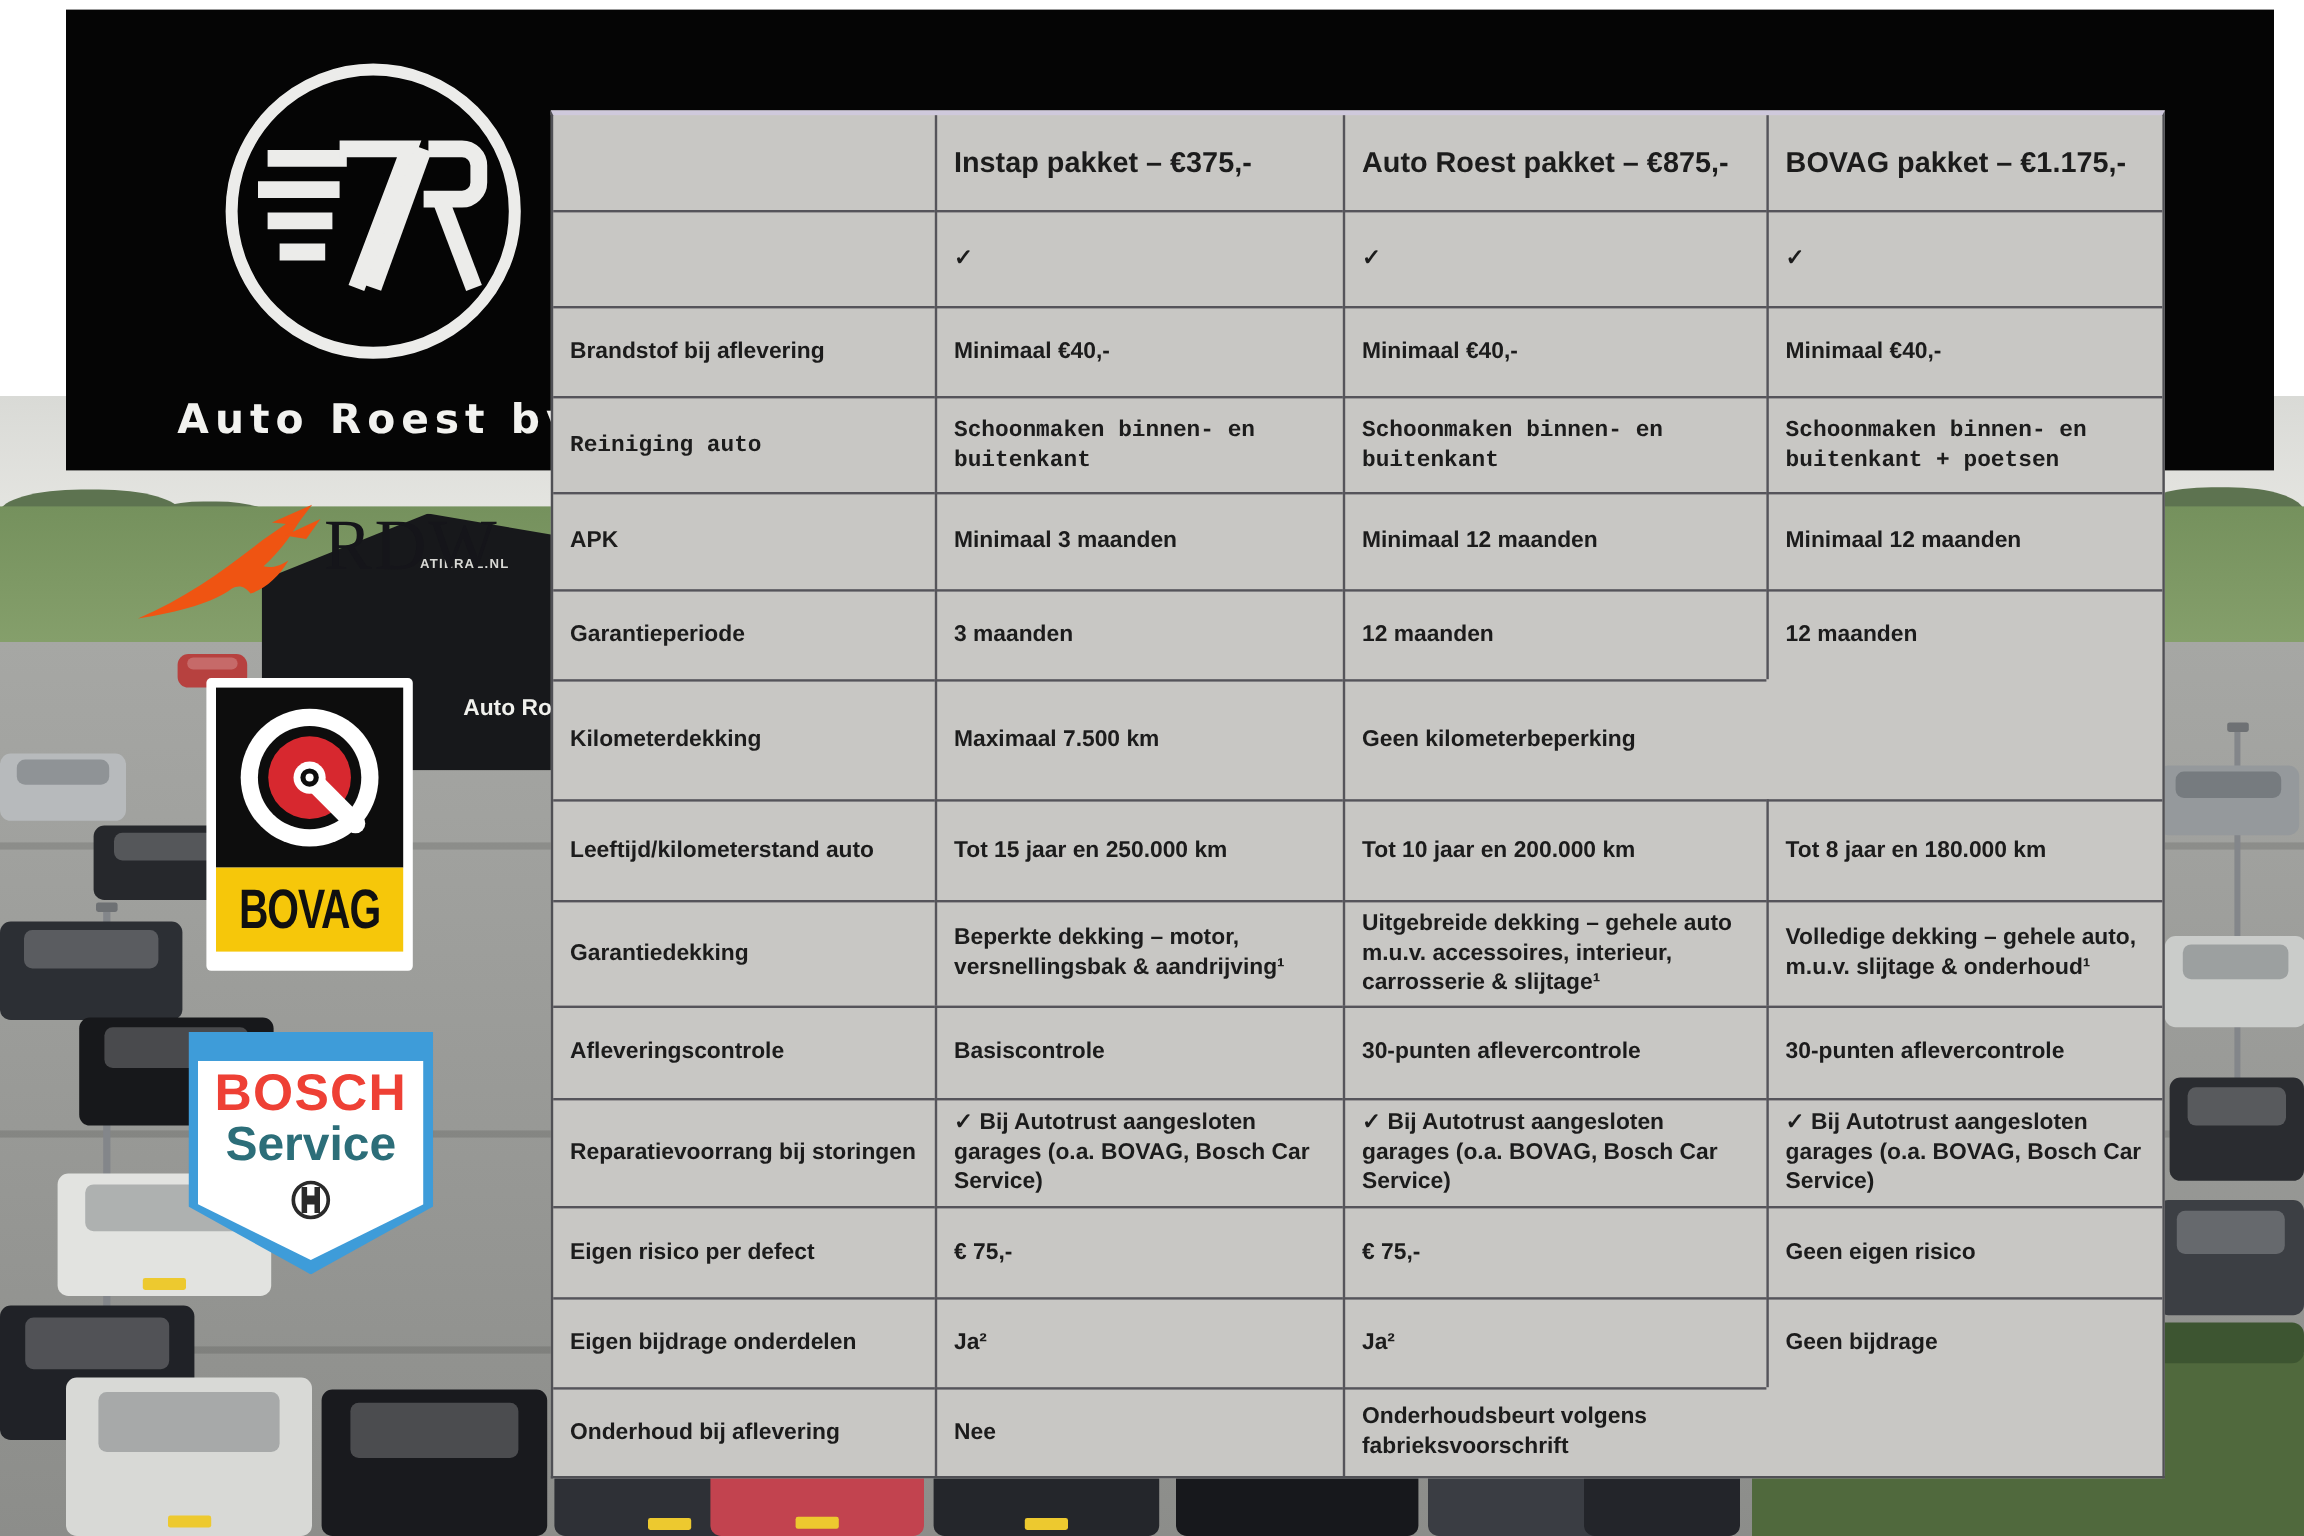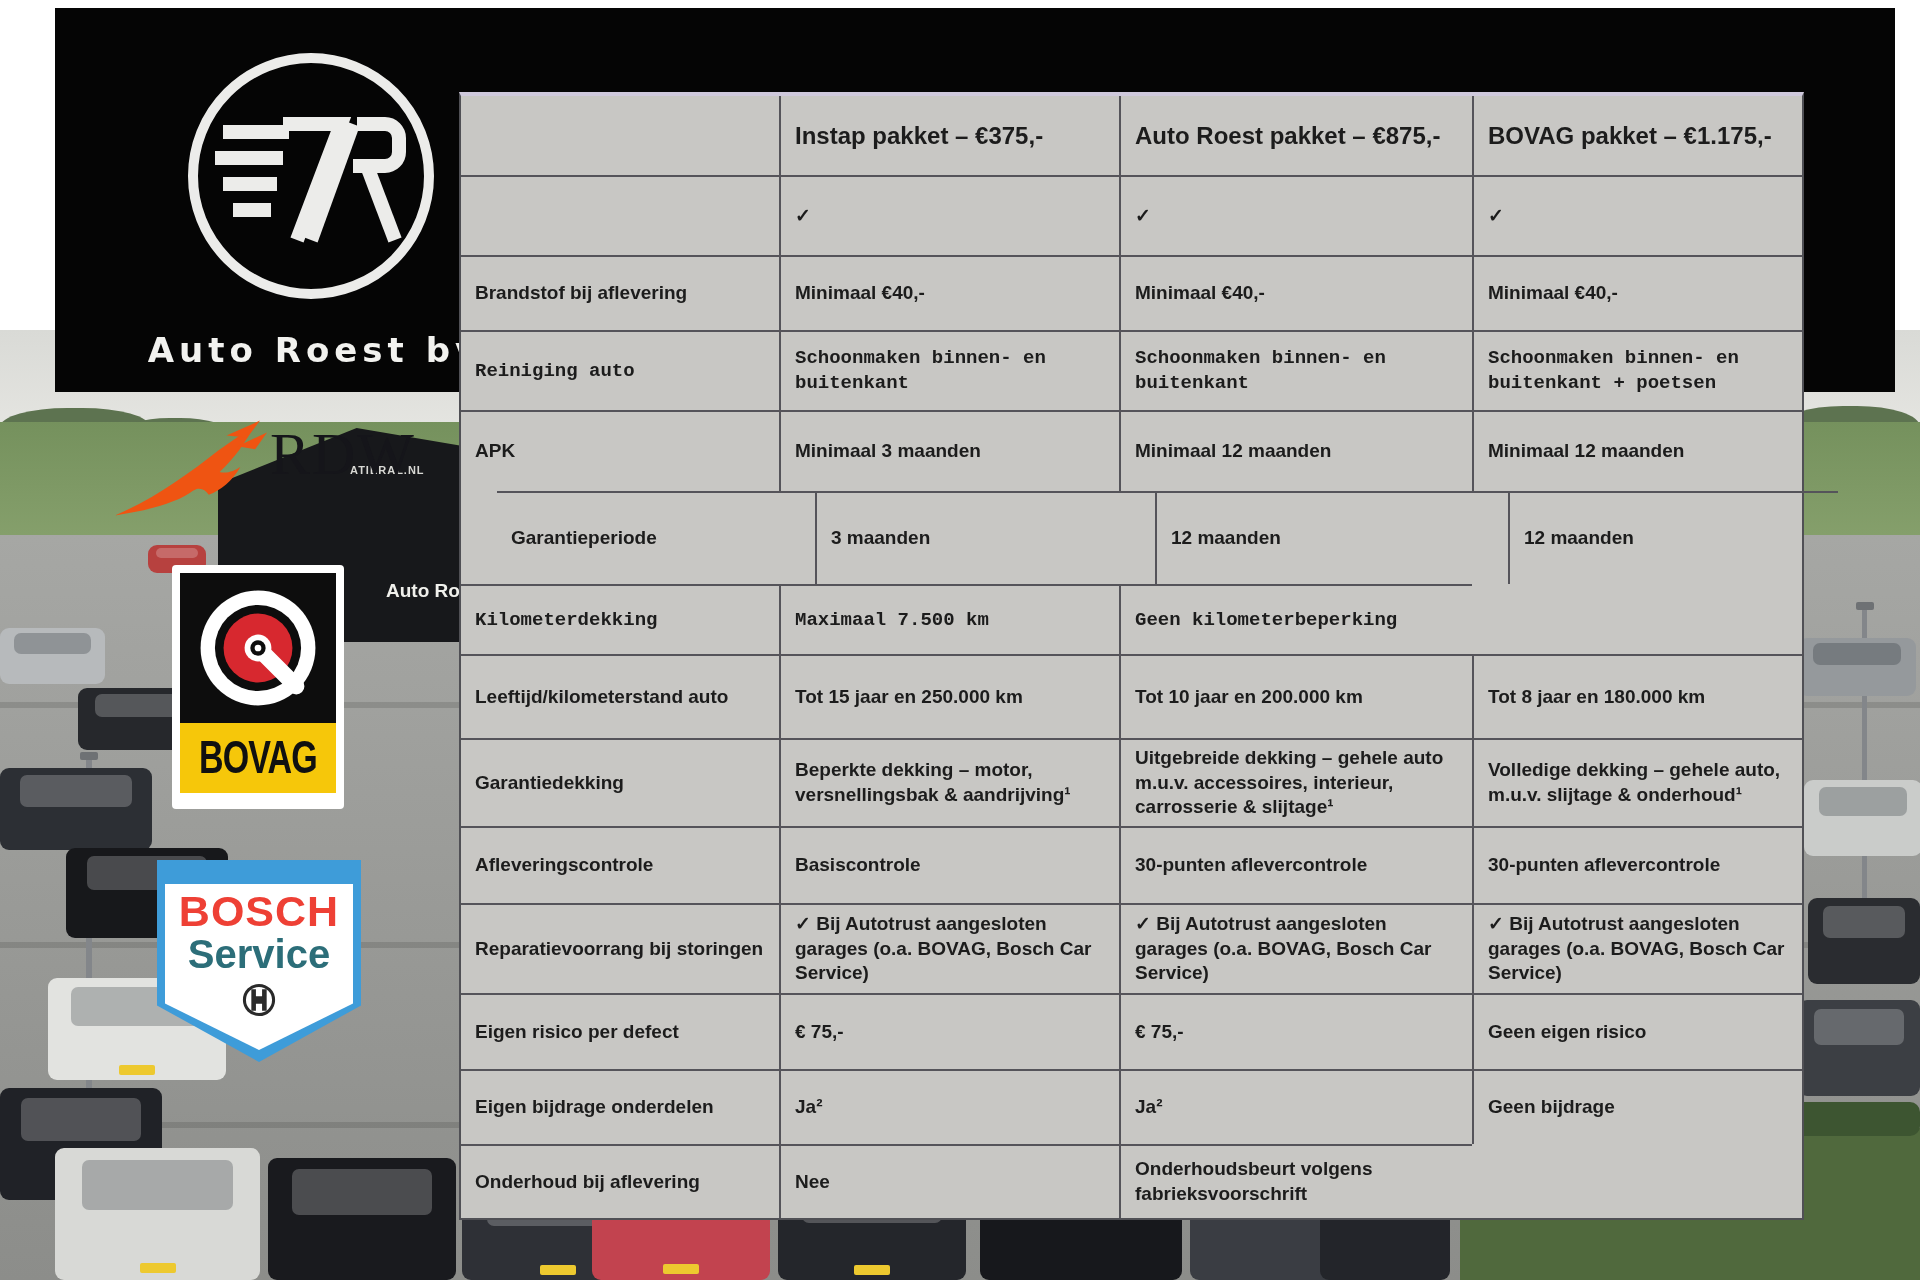--- a/index.html
+++ b/index.html
@@ -254,27 +254,27 @@
           <div class="t-cell">Schoonmaken binnen- en buitenkant</div>
           <div class="t-cell">Schoonmaken binnen- en buitenkant</div>
           <div class="t-cell">Schoonmaken binnen- en buitenkant + poetsen</div>
         </div>
         <div class="t-row" style="height: 81px;">
           <div class="t-cell">APK</div>
           <div class="t-cell">Minimaal 3 maanden</div>
           <div class="t-cell">Minimaal 12 maanden</div>
           <div class="t-cell">Minimaal 12 maanden</div>
         </div>
-        <div class="t-row" style="height: 93px; padding-left: 36px;">
+        <div class="t-row" style="height: 75px;">
           <div class="t-cell">Garantieperiode</div>
           <div class="t-cell">3 maanden</div>
           <div class="t-cell">12 maanden</div>
           <div class="t-cell">12 maanden</div>
         </div>
-        <div class="t-row" style="height: 70px; font-family: Liberation Mono, monospace;">
+        <div class="t-row" style="height: 100px;">
           <div class="t-cell">Kilometerdekking</div>
           <div class="t-cell">Maximaal 7.500 km</div>
           <div class="t-cell">Geen kilometerbeperking</div>
         </div>
         <div class="t-row" style="height: 84px;">
           <div class="t-cell">Leeftijd/kilometerstand auto</div>
           <div class="t-cell">Tot 15 jaar en 250.000 km</div>
           <div class="t-cell">Tot 10 jaar en 200.000 km</div>
           <div class="t-cell">Tot 8 jaar en 180.000 km</div>
         </div>

